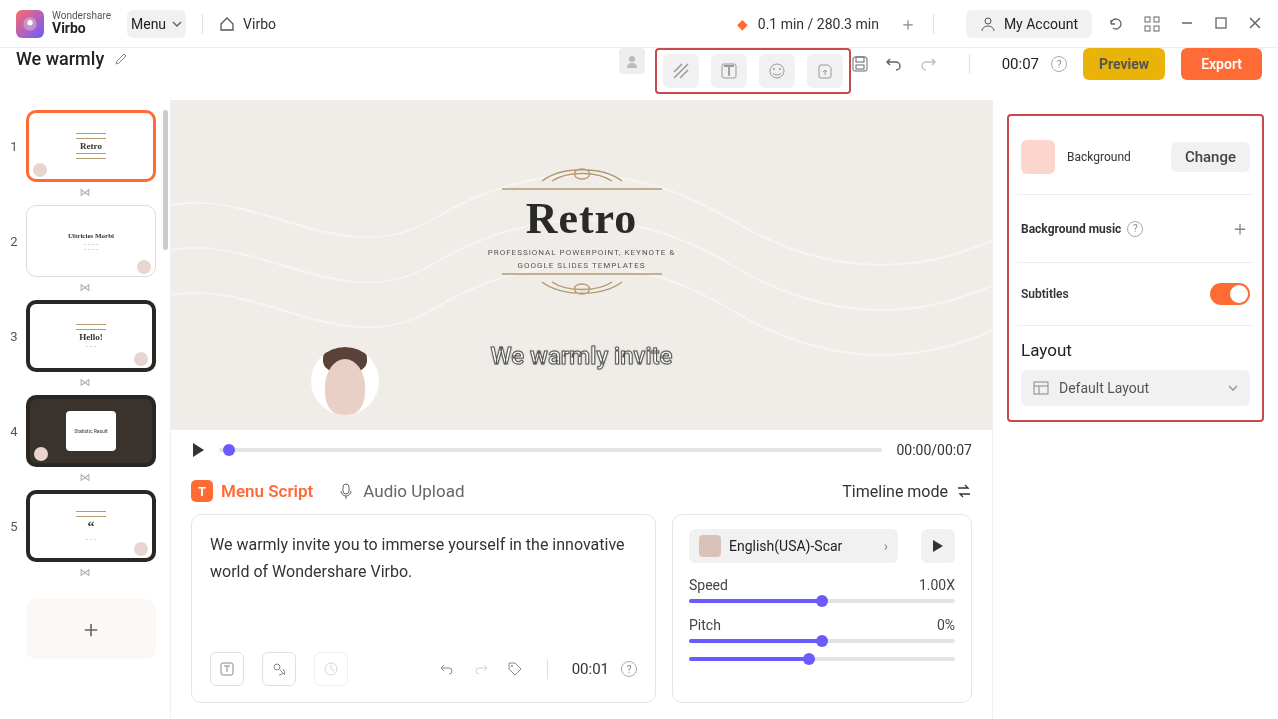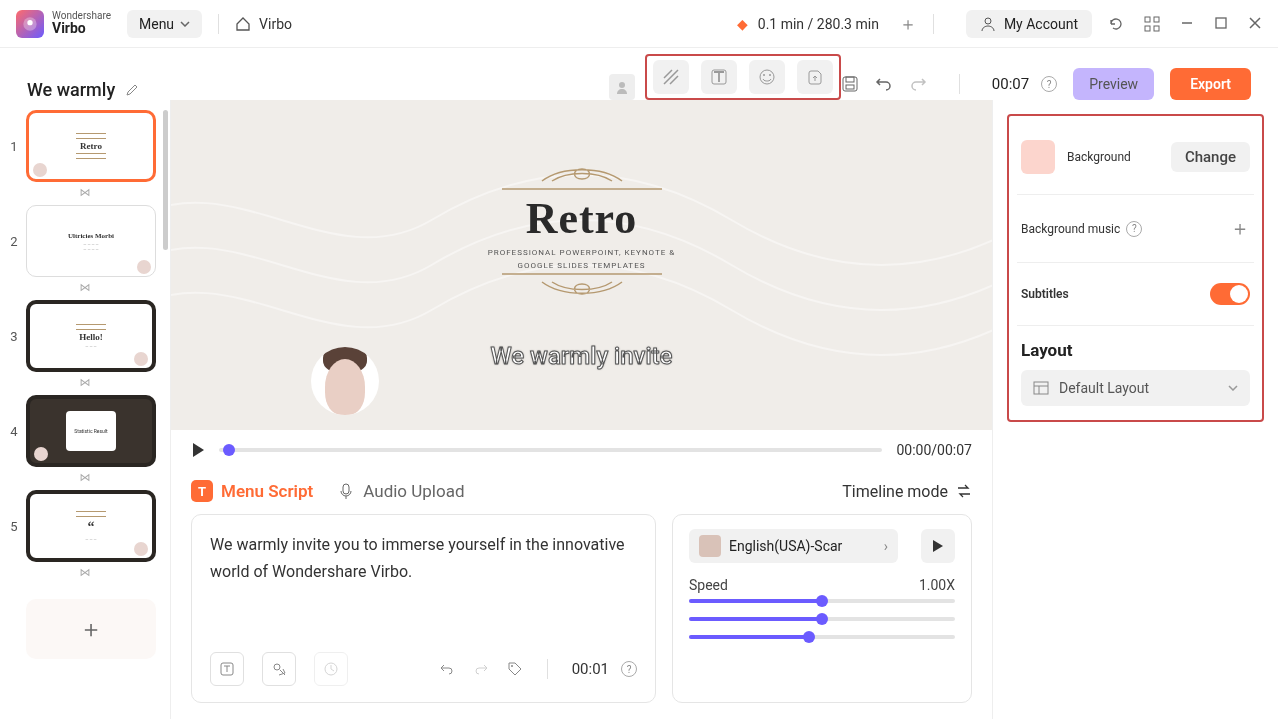--- a/index.html
+++ b/index.html
@@ -6,43 +6,43 @@
 body { width: 1278px; height: 719px; background: #fff; overflow: hidden; font-size: 14px; color: #222; }
 
 
 .titlebar { height: 48px; display: flex; align-items: center; padding: 0 16px; border-bottom: 1px solid #eee; }
 .logo { display: flex; align-items: center; gap: 8px; }
 .logo-img { width: 28px; height: 28px; background: linear-gradient(135deg,#ff6b6b,#6b5bff); border-radius: 6px; display:flex;align-items:center;justify-content:center;}
 .logo-img svg { width:16px;height:16px;}
 .logo-text { font-size: 12px; line-height: 1.1; }
 .logo-text .ws { font-size: 10px; color: #555; }
 .logo-text .virbo { font-weight: 700; font-size: 14px; }
-.menu-btn { margin-left: 16px; background: #f1f1f1; border-radius: 6px; padding: 6px 12px; display:flex;align-items:center;gap:6px; cursor:pointer;}
+.menu-btn { margin-left: 16px; background: #f1f1f1; border-radius: 6px; padding: 6px 4px; display:flex;align-items:center;gap:6px; cursor:pointer;}
 .vdiv { width:1px; height:20px; background:#e0e0e0; margin:0 16px; }
 .home-link { display:flex; align-items:center; gap:8px; cursor:pointer; color:#333;}
 .tb-spacer { flex:1; }
 .usage { display:flex; align-items:center; gap:10px; color:#333;}
 .usage .gem { color:#ff6b35; font-size:14px;}
 .plus { color:#888; font-size:18px; cursor:pointer; margin-left:10px;}
 .account-btn { margin-left:16px; background:#f1f1f1; border-radius:6px; padding:6px 14px; display:flex;align-items:center;gap:8px; cursor:pointer;}
 .tb-icons { display:flex; gap:20px; margin-left:16px; color:#666;}
 .tb-icons span { cursor:pointer; }
 
 
-.toolbar2 { height: 52px; display:flex; align-items:flex-end; padding:0 27px; }
+.toolbar2 { height: 52px; display:flex; align-items:flex-start; padding:0 16px; }
 .proj-name { font-size:18px; font-weight:500; display:flex; align-items:center; gap:10px;}
 .edit-ic { color:#888; cursor:pointer; font-size:14px;}
 .tb2-spacer { flex:1; }
 .avatarbtn { width:26px;height:26px; background:#eee; border-radius:4px; display:flex;align-items:center;justify-content:center; margin-right:10px; cursor:pointer; color:#999;}
 .tool-group { border:2px solid #c94a4a; border-radius:4px; padding:4px 6px; display:flex; gap:12px;}
 .tool-group .tbtn { width:36px; height:34px; background:#f1f1f1; border-radius:6px; display:flex;align-items:center;justify-content:center; cursor:pointer; color:#888;}
 .tb2-right { display:flex; align-items:center; gap:16px; margin-left:auto;}
 .icbtn { color:#666; cursor:pointer; }
 .time-disp { display:flex; align-items:center; gap:6px; font-size:15px;}
-.preview-btn { background:#c4b5fd; border-radius:6px; padding:8px 16px; cursor:pointer; font-weight:400; color:#555;}
+.preview-btn { background:#eab308; border-radius:6px; padding:8px 16px; cursor:pointer; font-weight:700; color:#555;}
 .export-btn { background:#ff6b35; color:#fff; border-radius:6px; padding:8px 20px; cursor:pointer; font-weight:600;}
 
 
 .main { display:flex; height: calc(719px - 100px); }
 
 
 .slides { width: 170px; padding: 10px 8px; overflow-y:auto; position:relative;}
 .slide-row { display:flex; align-items:center; gap:6px; margin-bottom:4px;}
 .slide-num { width:12px; font-size:13px; color:#555; text-align:center;}
 .slide-thumb { width:130px; height:72px; border-radius:10px; background:#fff; border:1px solid #ddd; position:relative; overflow:hidden;}
@@ -116,21 +116,21 @@
 .props-box { border:2px solid #c94a4a; border-radius:4px; padding: 14px 12px;}
 .prop-row { display:flex; align-items:center; padding: 10px 0; }
 .bg-swatch { width:34px; height:34px; background:#fcd5cd; border-radius:6px; margin-right:12px;}
 .prop-label { font-size:12px; color:#333;}
 .change-btn { margin-left:auto; background:#f1f1f1; border-radius:6px; padding:6px 14px; cursor:pointer; font-size:15px; font-weight:500; color:#444;}
 .prop-sep { height:1px; background:#eee; margin: 10px -4px;}
 .info-c { width:16px; height:16px; border:1px solid #aaa; border-radius:50%; display:inline-flex; align-items:center; justify-content:center; font-size:10px; color:#888; margin-left:6px;}
 .plus-sm { margin-left:auto; font-size:20px; color:#888; cursor:pointer;}
 .toggle { margin-left:auto; width:40px; height:22px; background:#ff6b35; border-radius:11px; position:relative; cursor:pointer;}
 .toggle .knob { position:absolute; right:2px; top:2px; width:18px; height:18px; background:#fff; border-radius:50%;}
-.layout-title { font-size:17px; font-weight:700; margin:14px 0 10px;}
+.layout-title { font-size:17px; font-weight:400; margin:14px 0 10px;}
 .layout-sel { background:#f1f1f1; border-radius:6px; padding:10px 12px; display:flex; align-items:center; gap:10px; cursor:pointer; color:#555;}
 .layout-sel .chev { margin-left:auto; color:#999;}
 
 svg { display:block; }
 </style>
 </head>
 <body>
 
 <div class="titlebar">
   <div class="logo">
@@ -479,20 +479,24 @@
             <div class="slider-lbl">
                 <span>Speed</span>
                 <span>1.00X</span>
               </div>
             <div class="slider-track">
                 <div class="slider-fill" style="width:50%"></div>
                 <div class="slider-thumb" style="left:calc(50% - 6px)"></div>
               </div>
           </div>
           <div class="slider-row">
+            <div class="slider-lbl">
+                <span>Pitch</span>
+                <span>0%</span>
+              </div>
             <div class="slider-track">
                 <div class="slider-fill" style="width:50%"></div>
                 <div class="slider-thumb" style="left:calc(50% - 6px)"></div>
               </div>
           </div>
           <div class="slider-row">
             <div class="slider-track">
                 <div class="slider-fill" style="width:45%"></div>
                 <div class="slider-thumb" style="left:calc(45% - 6px)"></div>
               </div>
@@ -504,21 +508,21 @@
 
   <div class="props">
     <div class="props-box">
       <div class="prop-row">
         <div class="bg-swatch"></div>
         <span class="prop-label">Background</span>
         <div class="change-btn">Change</div>
       </div>
       <div class="prop-sep"></div>
       <div class="prop-row">
-        <span class="prop-label" style="font-weight:400">Background music</span>
+        <span class="prop-label" style="font-weight:700">Background music</span>
         <span class="info-c">?</span>
         <span class="plus-sm">＋</span>
       </div>
       <div class="prop-sep"></div>
       <div class="prop-row">
         <span class="prop-label" style="font-weight:600">Subtitles</span>
         <div class="toggle">
             <div class="knob"></div>
           </div>
       </div>

